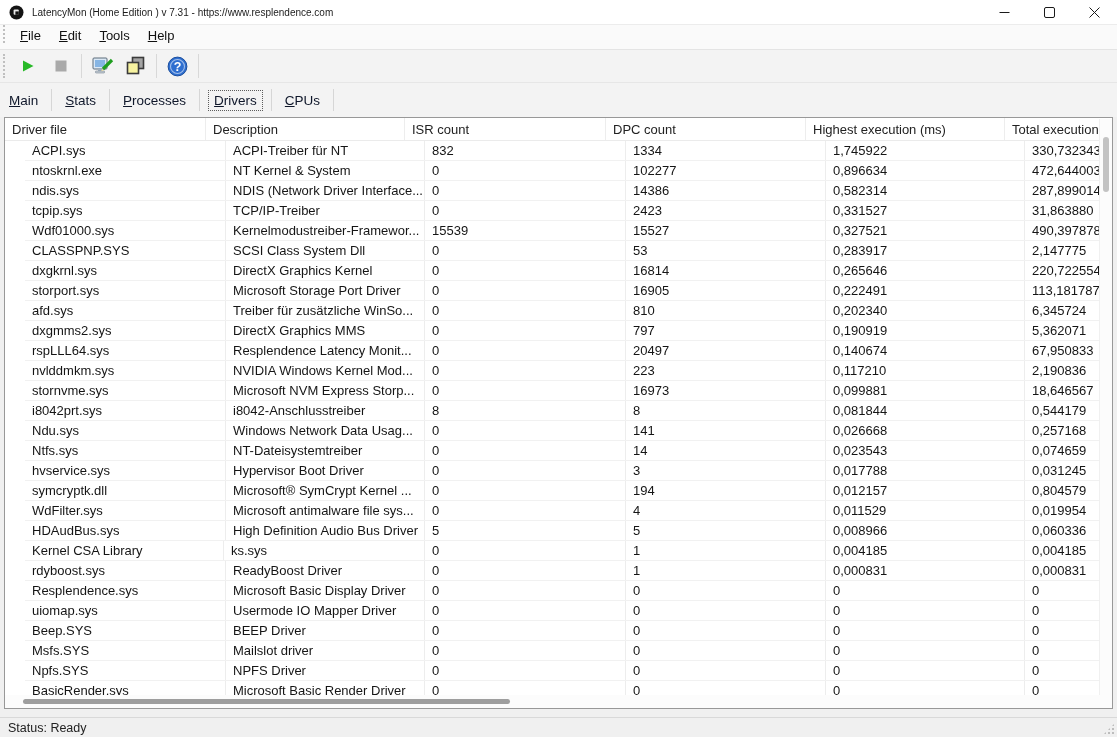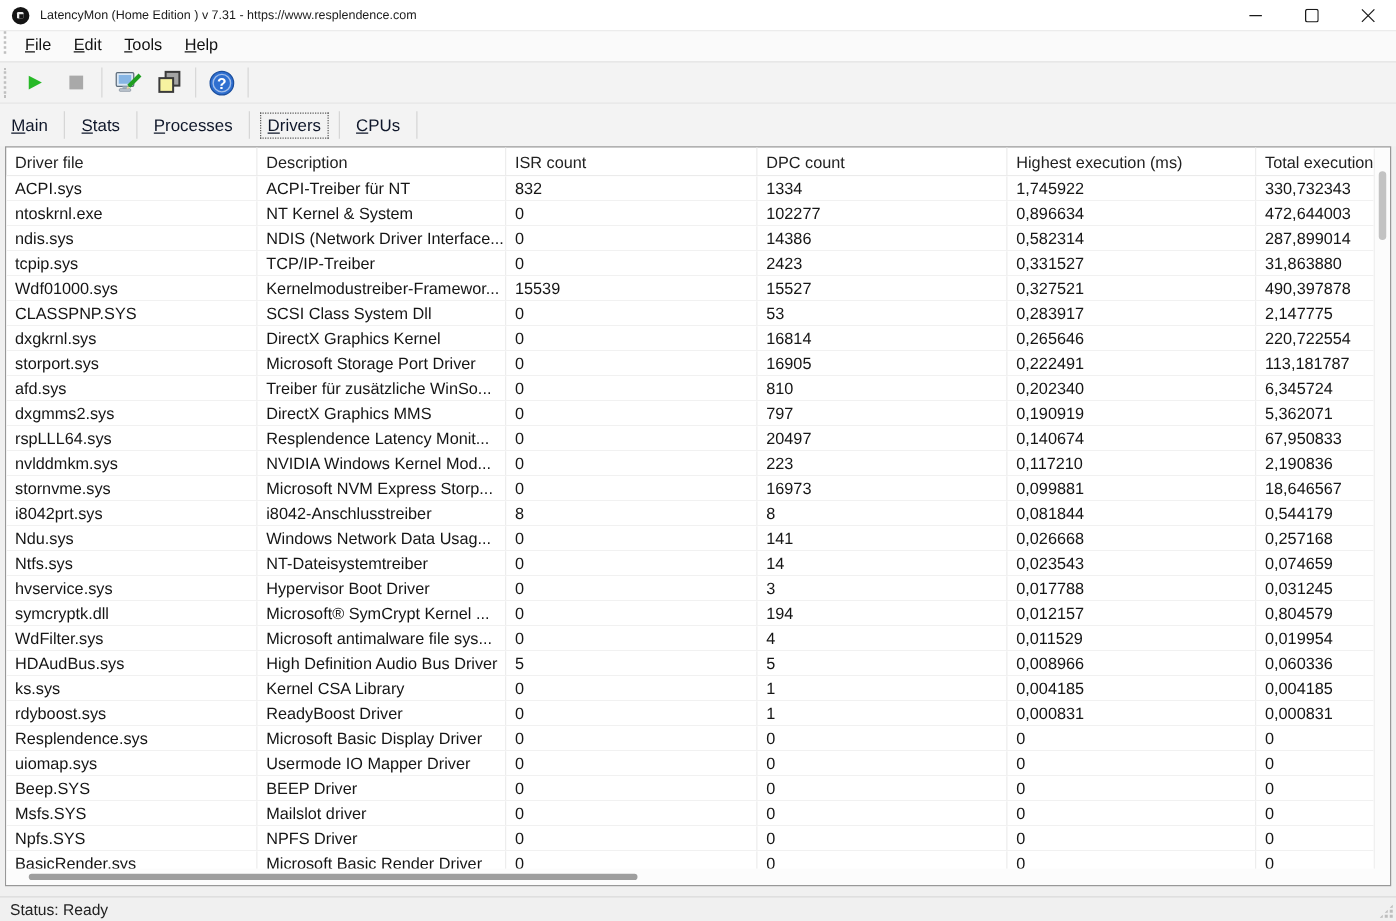--- a/index.html
+++ b/index.html
@@ -42,21 +42,21 @@
   .table-wrap { position:absolute; top:117px; left:4px; width:1109px; height:592px;
     background:#fff; border:1px solid #989898; }
   .thead { display:flex; height:23px; border-bottom:1px solid #ebebeb;
     font-size:13px; color:#222; }
   .th, .td { padding-left:7px; display:flex; align-items:center; overflow:hidden;
     white-space:nowrap; border-right:1px solid #ededed; }
   .c0 { width:201px; } .c1 { width:199px; } .c2 { width:201px; }
   .c3 { width:200px; } .c4 { width:199px; } .c5 { flex:1; border-right:none; }
   .tbody { position:absolute; top:23px; left:0; right:13px; bottom:13px; overflow:hidden;
     font-size:13px; color:#151515; }
-  .tr { display:flex; height:20px; border-bottom:1px solid #f1f1f1; background:#fff; }
+  .tr { display:flex; height:20px; border-bottom:1px solid #f1f1f1; background:#fff;margin-left:20px; }
   
   .vscroll { position:absolute; top:1px; right:0; width:13px; bottom:13px; background:#fcfcfc;
     border-left:1px solid #f0f0f0; }
   .vthumb { position:absolute; top:18px; right:3px; width:6px; height:55px;
     background:#c3c3c3; border-radius:3px; }
   .hscroll { position:absolute; left:0; right:13px; bottom:0; height:13px; background:#fcfcfc; }
   .hthumb { position:absolute; left:18px; top:4px; width:487px; height:5px;
     background:#9e9e9e; border-radius:3px; }
   .scroll-corner { position:absolute; right:0; bottom:0; width:13px; height:13px; background:#fcfcfc; }
   
@@ -344,22 +344,22 @@
       <div class="tr">
         <div class="td c0">HDAudBus.sys</div>
         <div class="td c1">High Definition Audio Bus Driver</div>
         <div class="td c2">5</div>
         <div class="td c3">5</div>
         <div class="td c4">0,008966</div>
         <div class="td c5">0,060336</div>
       </div>
 
       <div class="tr">
+        <div class="td c1">Kernel CSA Library</div>
         <div class="td c0">ks.sys</div>
-        <div class="td c1">Kernel CSA Library</div>
         <div class="td c2">0</div>
         <div class="td c3">1</div>
         <div class="td c4">0,004185</div>
         <div class="td c5">0,004185</div>
       </div>
 
       <div class="tr">
         <div class="td c0">rdyboost.sys</div>
         <div class="td c1">ReadyBoost Driver</div>
         <div class="td c2">0</div>

